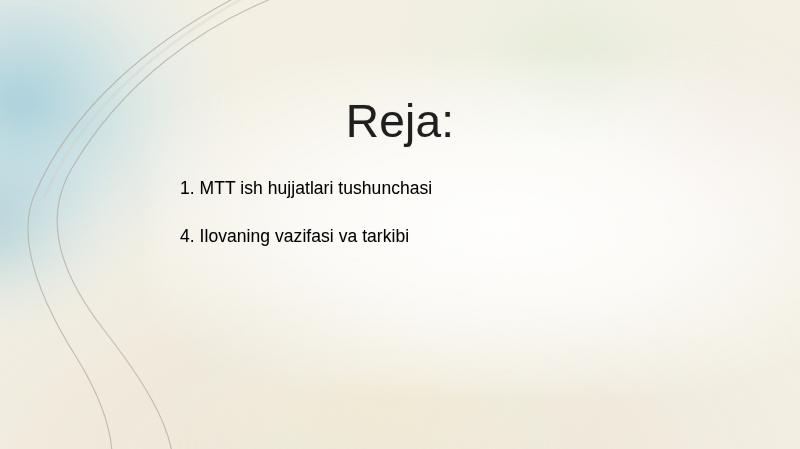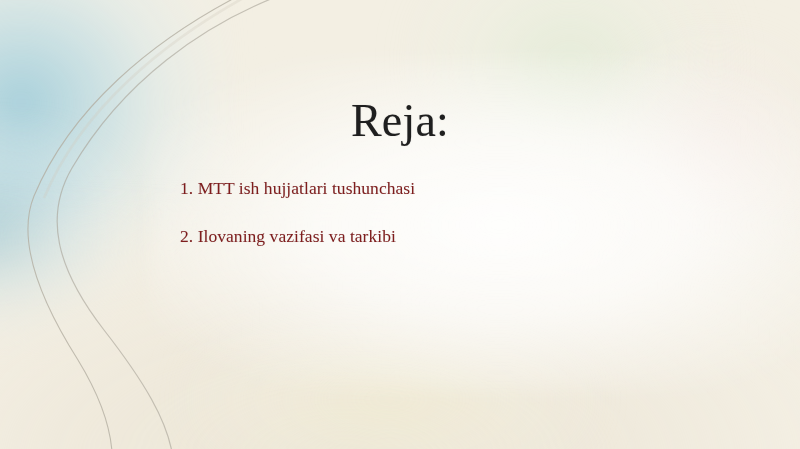--- a/index.html
+++ b/index.html
@@ -7,21 +7,21 @@
     margin: 0;
     padding: 0;
     background: #ffffff;
   }
 
   .slide {
     position: relative;
     width: 800px;
     height: 449px;
     overflow: hidden;
-    font-family: Liberation Serif, serif;
+    font-family: Liberation Sans, sans-serif;
     background: #f3efe3;
   }
 
   
   .bg-base {
     position: absolute;
     inset: 0;
     background: linear-gradient(168deg,
         #e4f1f6 0%,
         #eaf4f6 14%,
@@ -150,21 +150,21 @@
   }
   .body-list {
     position: absolute;
     left: 180px;
     top: 180px;
     width: 470px;
   }
   .body-line {
     font-size: 17.5px;
     font-weight: 400;
-    color: #7f1d1d;
+    color: #000000;
     line-height: 1;
     margin: 0 0 30.5px 0;
     letter-spacing: 0.05px;
     text-shadow: 0 0 0.9px rgba(130,130,130,0.32);
     white-space: nowrap;
   }
   .body-line:last-child { margin-bottom: 0; }
 </style>
 </head>
 <body>
@@ -187,17 +187,17 @@
       <path d="M258 -10 C 160 42, 80 112, 44 198" stroke="#cfcabd" stroke-width="2.6" fill="none" opacity="0.30"></path>
     </svg>
   </div>
 
   <div class="content">
 
     <div class="title">Reja:</div>
 
     <div class="body-list">
       <p class="body-line">1. MTT ish hujjatlari tushunchasi</p>
-      <p class="body-line">2. Ilovaning vazifasi va tarkibi</p>
+      <p class="body-line">4. Ilovaning vazifasi va tarkibi</p>
     </div>
 
   </div>
 </div>
 
 </body></html>

